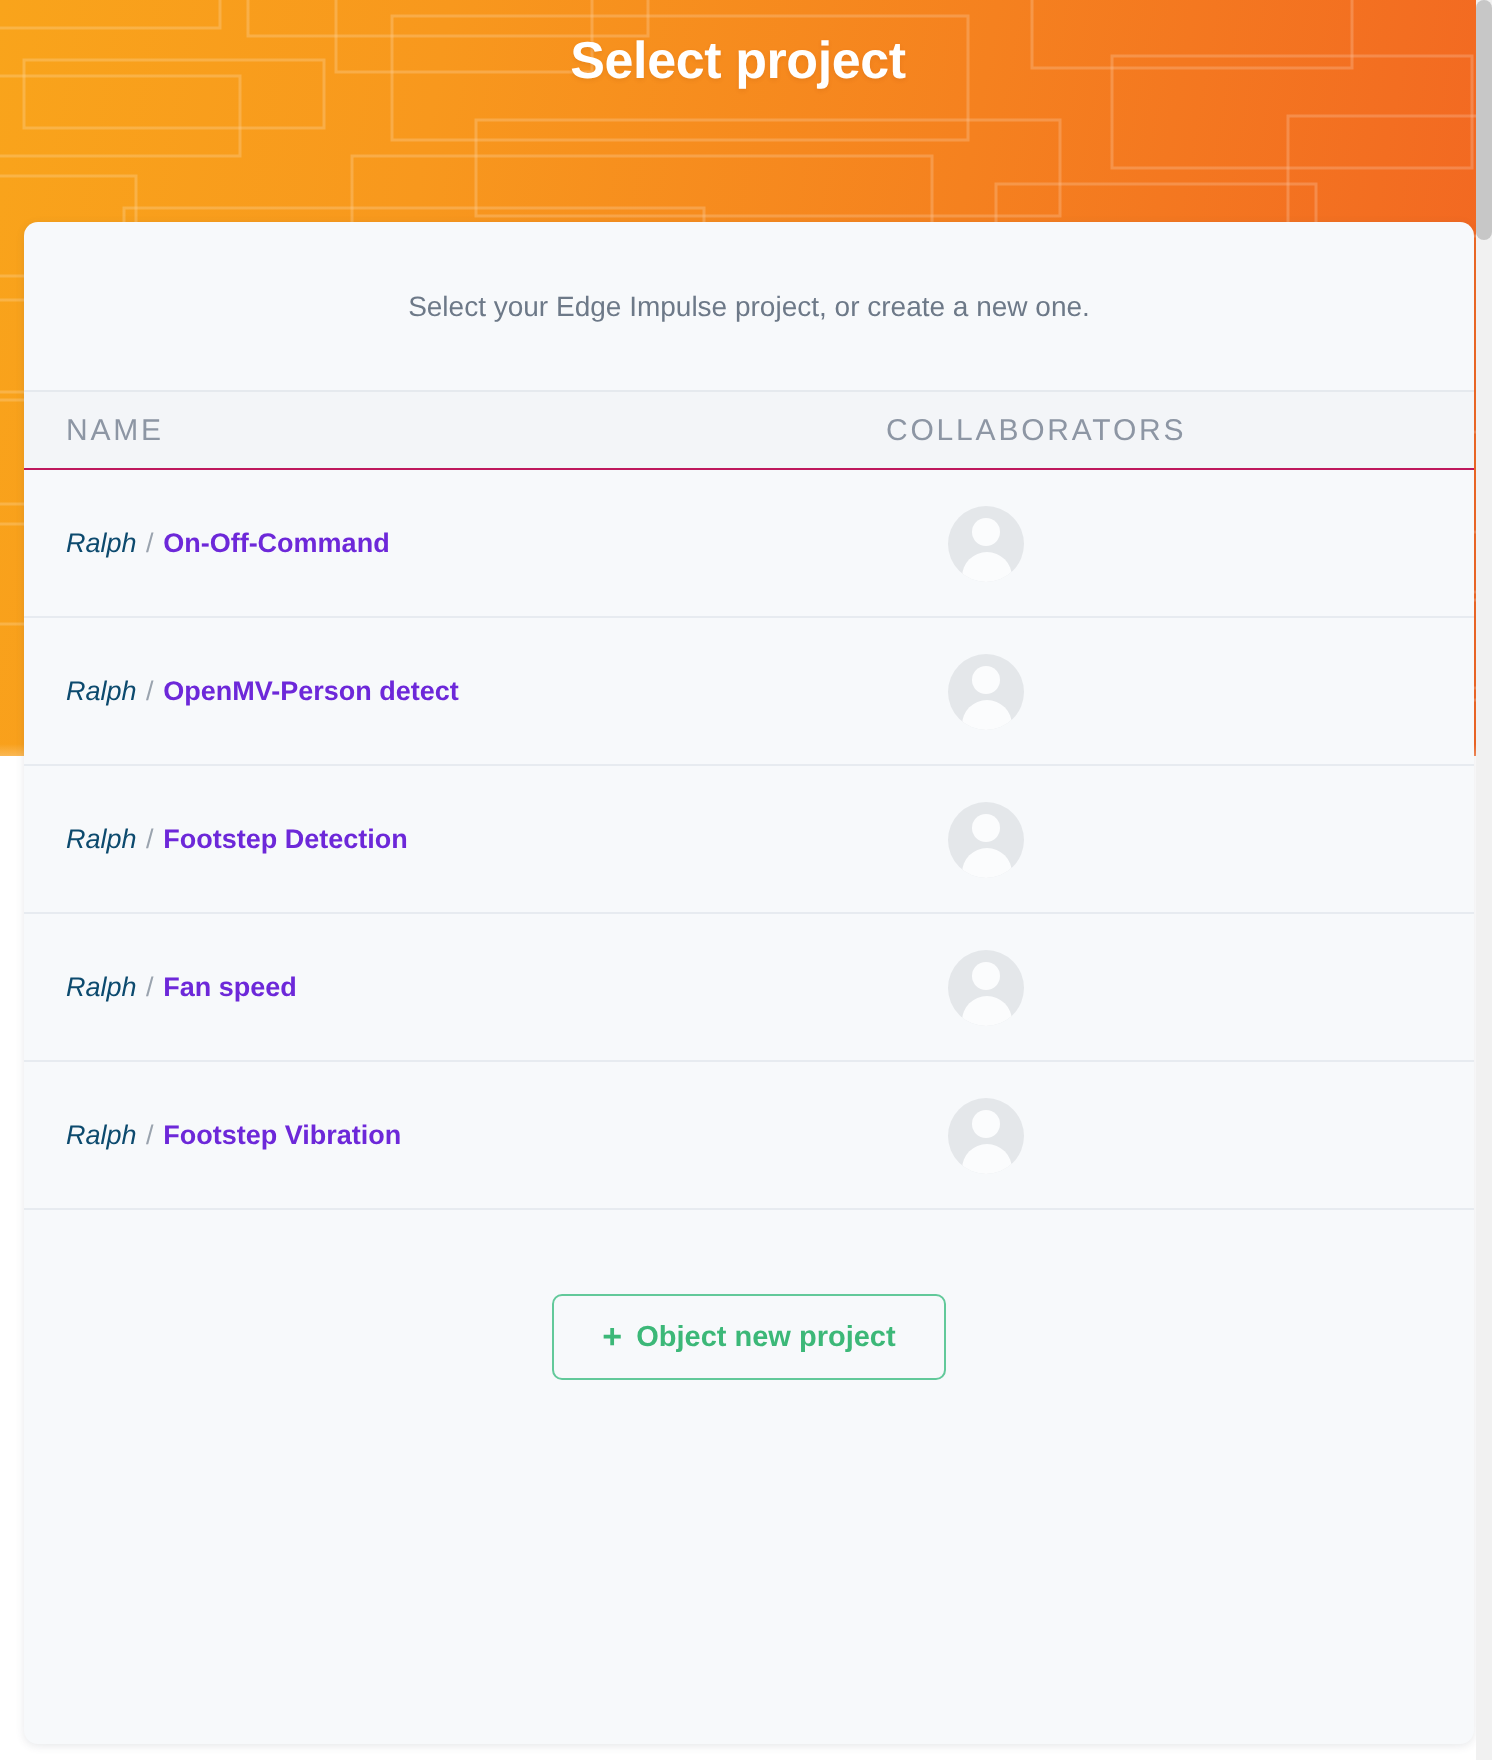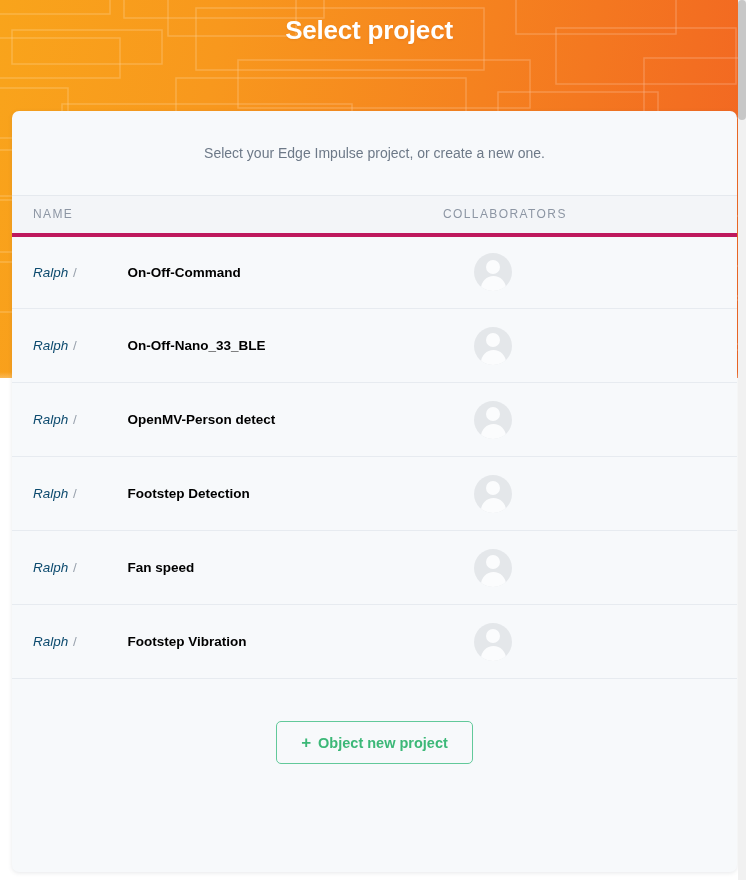--- a/index.html
+++ b/index.html
@@ -85,23 +85,23 @@
   
   #projects-table {
     width: 100%;
     border-collapse: collapse;
     table-layout: fixed;
   }
 
   #projects-table thead th {
     background: #f3f5f8;
     border-top: 1px solid #e5e9ee;
-    border-bottom: 4px solid #be185d;
+    border-bottom: 1px solid #be185d;
     height: 39px;
-    font-size: 12px;
+    font-size: 15px;
     font-weight: normal;
     letter-spacing: 1.4px;
     color: #8d96a4;
     text-transform: uppercase;
     text-align: left;
   }
 
   #projects-table thead th.col-name   { padding-left: 21px; width: 421px; }
   #projects-table thead th.col-collab { padding-left: 10px; }
 
@@ -118,21 +118,21 @@
 
   #projects-table tbody td.cell-name {
     padding-left: 21px;
     font-size: 13.5px;
     color: #6f7b8a;
     white-space: nowrap;
   }
 
   .project-owner { color: #0c4a6e; font-weight: normal; font-style: italic; }
   .project-sep   { color: #9aa3ae; font-weight: normal; padding: 0 1px; }
-  .project-name  { color: #000000; font-weight: bold; margin-left: 46px; }
+  .project-name  { color: #6d28d9; font-weight: bold; }
 
   #projects-table tbody td.cell-collab { padding-left: 10px; }
 
   
   .avatar {
     width: 38px;
     height: 38px;
     border-radius: 50%;
     background: #e4e7ea;
     position: relative;
@@ -269,29 +269,20 @@
     <tr>
           <td class="cell-name"><span class="project-owner">Ralph</span> <span class="project-sep">/</span> <span class="project-name">On-Off-Command</span></td>
           <td class="cell-collab">
             <div class="avatar">
               <div class="head"></div>
               <div class="body"></div>
             </div>
           </td>
         </tr>
         <tr>
-          <td class="cell-name"><span class="project-owner">Ralph</span> <span class="project-sep">/</span> <span class="project-name">On-Off-Nano_33_BLE</span></td>
-          <td class="cell-collab">
-            <div class="avatar">
-              <div class="head"></div>
-              <div class="body"></div>
-            </div>
-          </td>
-        </tr>
-        <tr>
           <td class="cell-name"><span class="project-owner">Ralph</span> <span class="project-sep">/</span> <span class="project-name">OpenMV-Person detect</span></td>
           <td class="cell-collab">
             <div class="avatar">
               <div class="head"></div>
               <div class="body"></div>
             </div>
           </td>
         </tr>
         <tr>
           <td class="cell-name"><span class="project-owner">Ralph</span> <span class="project-sep">/</span> <span class="project-name">Footstep Detection</span></td>

